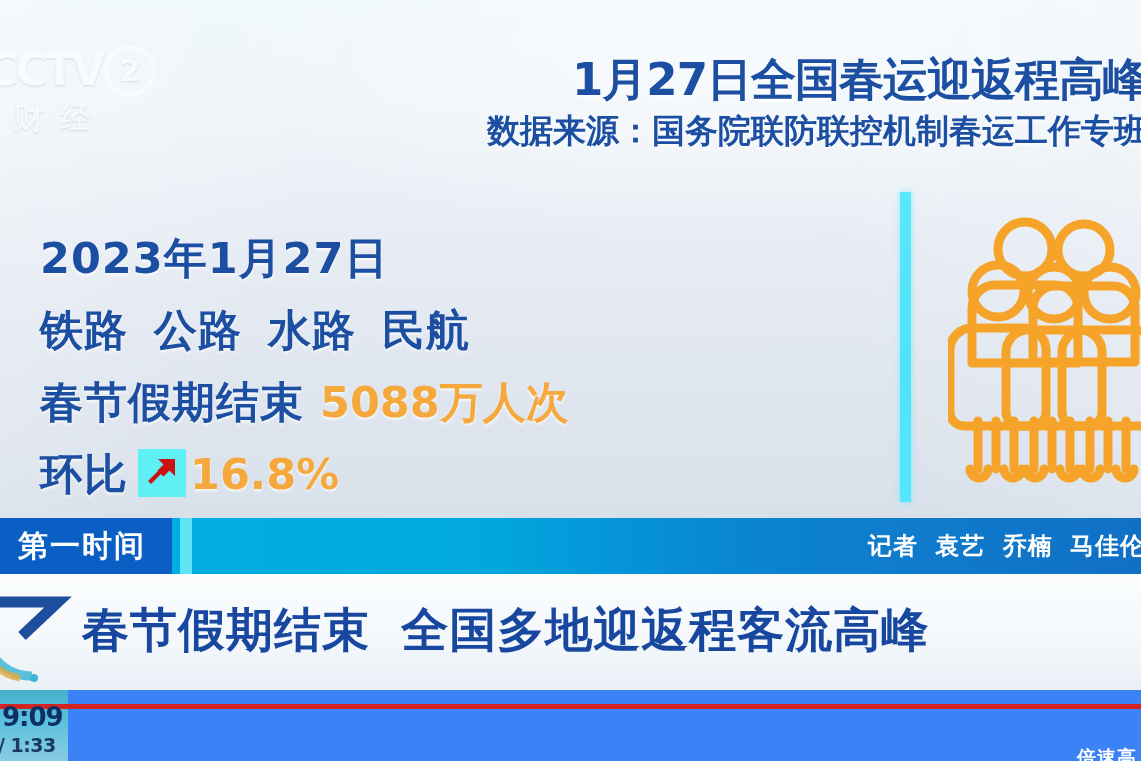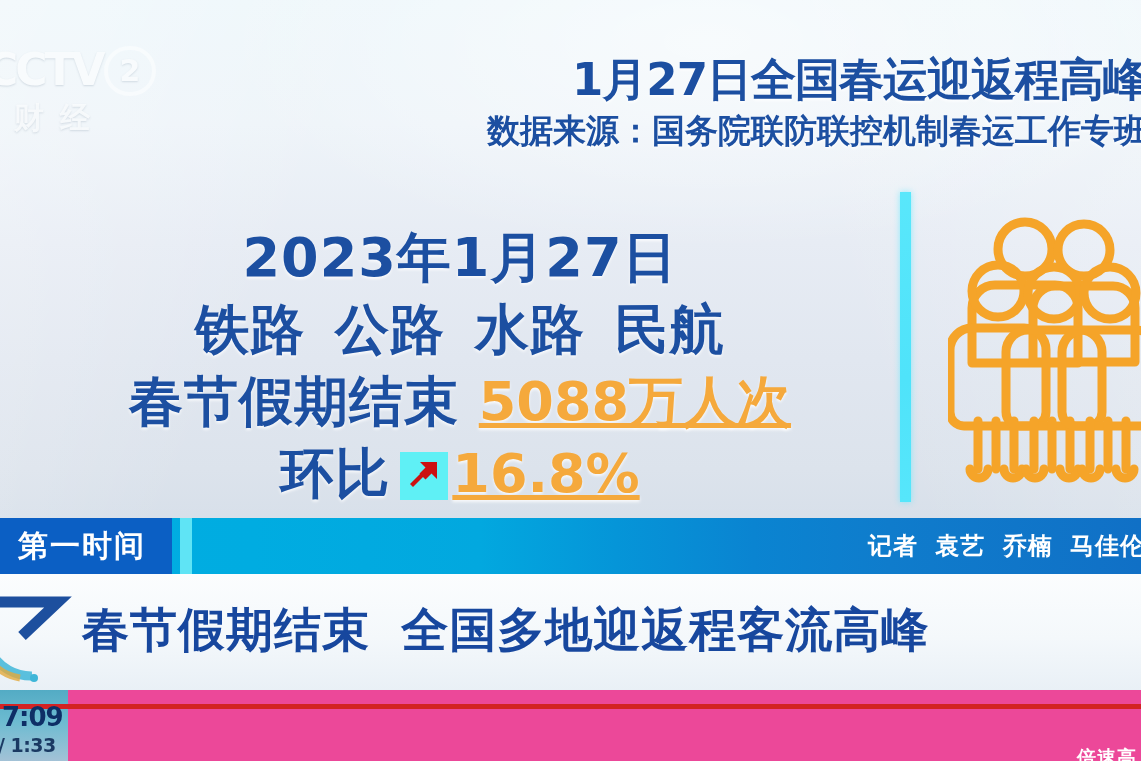--- a/index.html
+++ b/index.html
@@ -10,21 +10,21 @@
   }
   body {
     font-family: "DejaVu Sans", "Liberation Sans", sans-serif;
   }
 
   #stage {
     position: relative;
     width: 1141px;
     height: 761px;
     overflow: hidden;
-    background: #ec4899;
+    background: #3b82f6;
   }
 
   
   #video-frame {
     position: absolute;
     left: 0; top: 0;
     width: 1141px;
     height: 690px;
     overflow: hidden;
     background: linear-gradient(180deg,
@@ -138,32 +138,30 @@
   
   #stats-block {
     position: absolute;
     left: 40px;
     top: 222px;
     width: 840px;
   }
   .stat-line {
     color: #1c4fa1;
     font-weight: 700;
-    font-size: 54px;
+    font-size: 43px;
     line-height: 72px;
     white-space: nowrap;
     letter-spacing: 1px;
     text-shadow: 0 2px 3px rgba(255,255,255,0.8);
-    text-align: center;
   }
   .stat-line .hl {
     color: #f5a93c;
     font-weight: 700;
     letter-spacing: 0px;
-    text-decoration: underline;
   }
   #stat-line-modes {
     word-spacing: 10px;
   }
   .arrow-badge {
     display: inline-block;
     width: 48px;
     height: 48px;
     background: #5ff0f5;
     vertical-align: -8px;
@@ -443,21 +441,21 @@
 
   </div>
 
   <div id="player-chrome">
     <div id="player-left-panel"></div>
 
     <div id="progress-track">
       <div id="progress-fill"></div>
     </div>
 
-    <div id="time-current">7:09</div>
+    <div id="time-current">9:09</div>
     <div id="time-total">/ 1:33</div>
 
     <div id="player-right-controls">
       <span class="player-ctl">倍速</span>
       <span class="player-ctl">高</span>
     </div>
 
   </div>
 
 </div>

